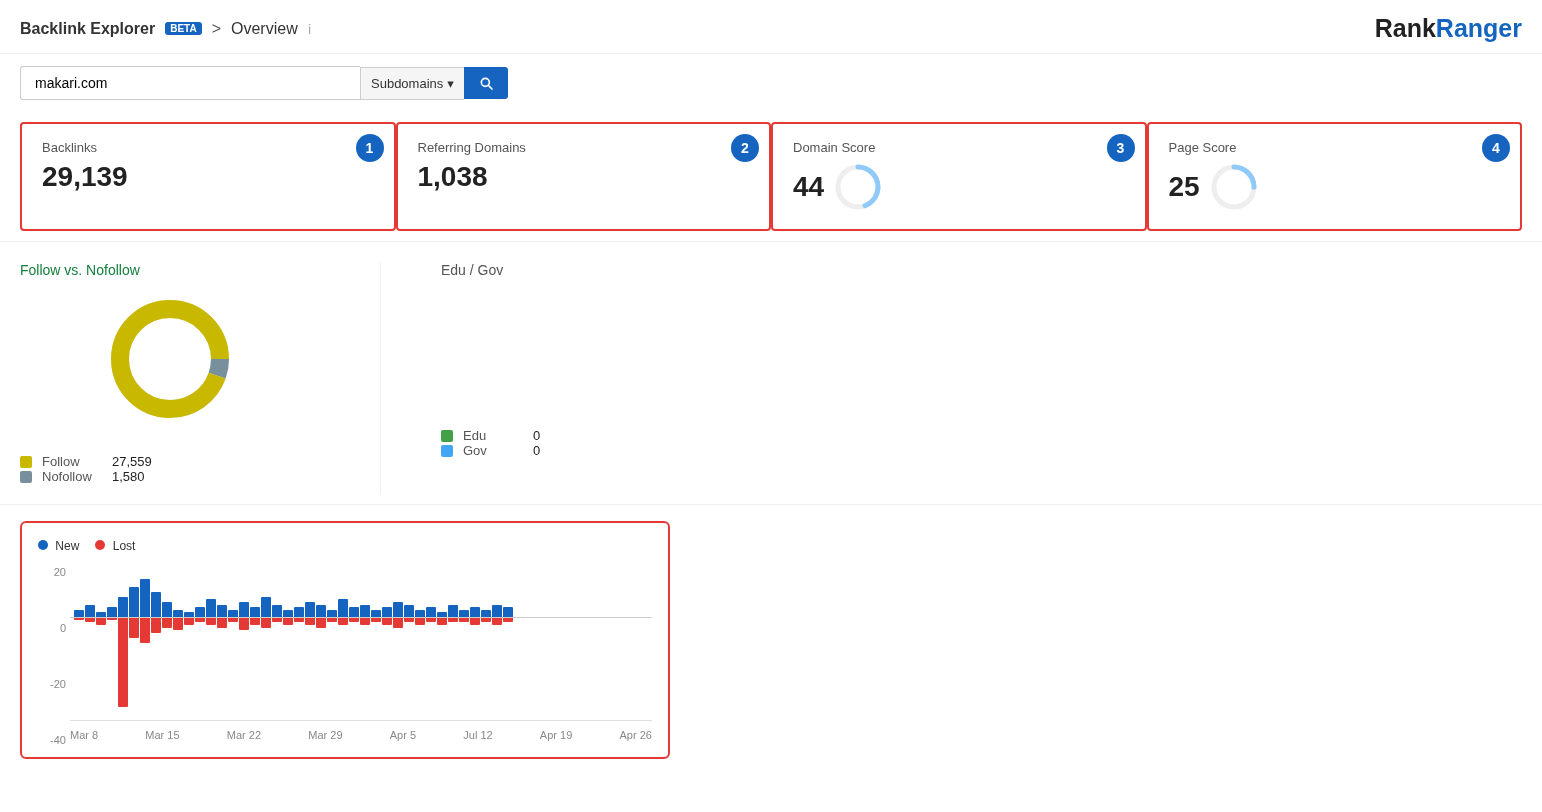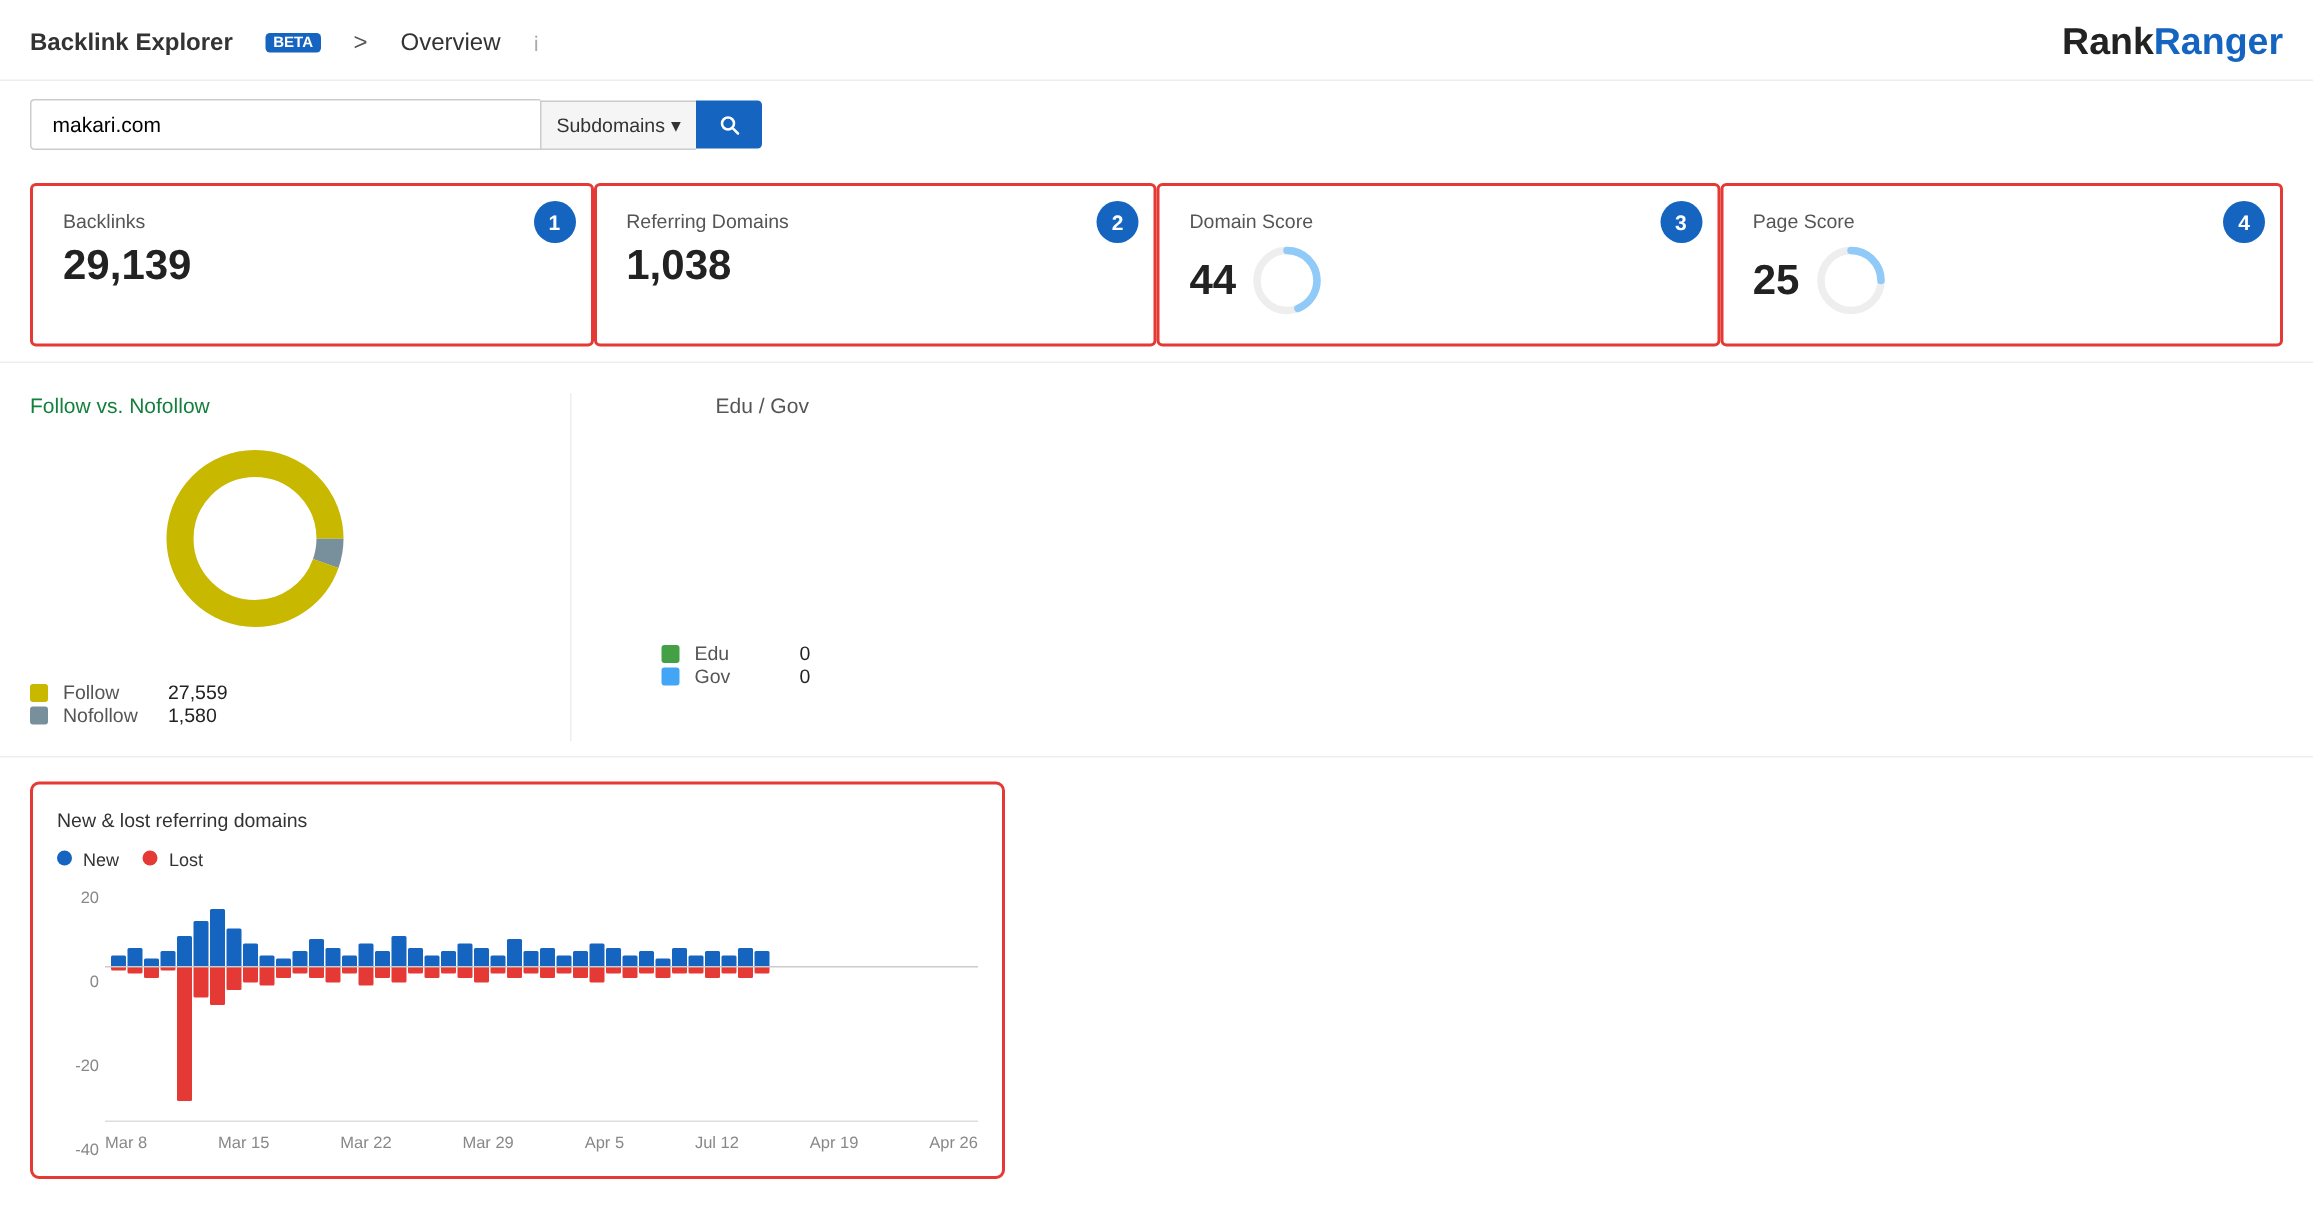--- a/index.html
+++ b/index.html
@@ -1,19 +1,19 @@
 <!DOCTYPE html>
 <html><head>
   <meta charset="utf-8">
   <style>
     * { box-sizing: border-box; margin: 0; padding: 0; }
     body { font-family: Arial, sans-serif; background: #fff; color: #333; font-size: 14px; }
 
     .header { display: flex; align-items: center; justify-content: space-between; padding: 14px 20px 10px 20px; border-bottom: 1px solid #eee; }
-    .header-left { display: flex; align-items: center; gap: 22px; }
+    .header-left { display: flex; align-items: center; gap: 10px; }
     .app-title { font-size: 16px; font-weight: bold; color: #333; }
     .beta-badge { background: #1565c0; color: #fff; font-size: 10px; padding: 1px 5px; border-radius: 3px; font-weight: bold; }
     .breadcrumb-sep { color: #555; font-size: 16px; }
     .breadcrumb-page { font-size: 16px; color: #333; }
     .info-icon { color: #aaa; font-size: 14px; cursor: pointer; }
     .brand-logo { font-size: 25px; font-weight: bold; }
     .brand-rank { color: #222; }
     .brand-ranger { color: #1565c0; }
 
     .search-bar { padding: 12px 20px; display: flex; align-items: center; gap: 0; }
@@ -31,21 +31,21 @@
     .metric-badge { position: absolute; top: 10px; right: 10px; background: #1565c0; color: #fff; border-radius: 50%; width: 28px; height: 28px; display: flex; align-items: center; justify-content: center; font-size: 14px; font-weight: bold; }
     .score-container { display: flex; align-items: center; gap: 8px; }
 
     .donut-ring { display: inline-block; width: 52px; height: 52px; position: relative; }
     .donut-ring svg { width: 52px; height: 52px; transform: rotate(-90deg); }
 
     .charts-section { display: flex; padding: 20px 20px 10px 20px; gap: 40px; }
     .chart-panel { flex: 1; }
     .chart-panel-right { flex: 1; }
     .chart-title { font-size: 14px; color: #15803d; font-weight: normal; margin-bottom: 16px; }
-    .chart-title-dark { font-size: 14px; color: #555; font-weight: normal; margin-bottom: 16px; margin-left: 36px; }
+    .chart-title-dark { font-size: 14px; color: #555; font-weight: normal; margin-bottom: 16px; }
 
     .donut-chart-container { display: flex; align-items: center; justify-content: center; margin: 10px 0 20px 0; }
     .donut-large { width: 130px; height: 130px; }
 
     .legend { display: flex; flex-direction: column; gap: 0; padding: 10px 0; }
     .legend-item { display: flex; align-items: center; gap: 10px; font-size: 13px; }
     .legend-color { width: 12px; height: 12px; border-radius: 2px; }
     .legend-label { color: #555; min-width: 60px; }
     .legend-value { color: #222; font-weight: 500; }
 
@@ -177,21 +177,20 @@
           <span class="legend-label">Gov</span>
           <span class="legend-value">0</span>
         </div>
       </div>
     </div>
   </div>
 </div>
 
 <div class="bottom-section">
   <div class="bar-chart-card">
-    <div class="bar-chart-title">New &amp; lost referring domains</div>
     <div class="bar-chart-legend">
       <span>
         <span class="legend-dot" style="background:#1565c0;"></span>
         <span>New</span>
       </span>
       <span>
         <span class="legend-dot" style="background:#e53935;"></span>
         <span>Lost</span>
       </span>
     </div>

